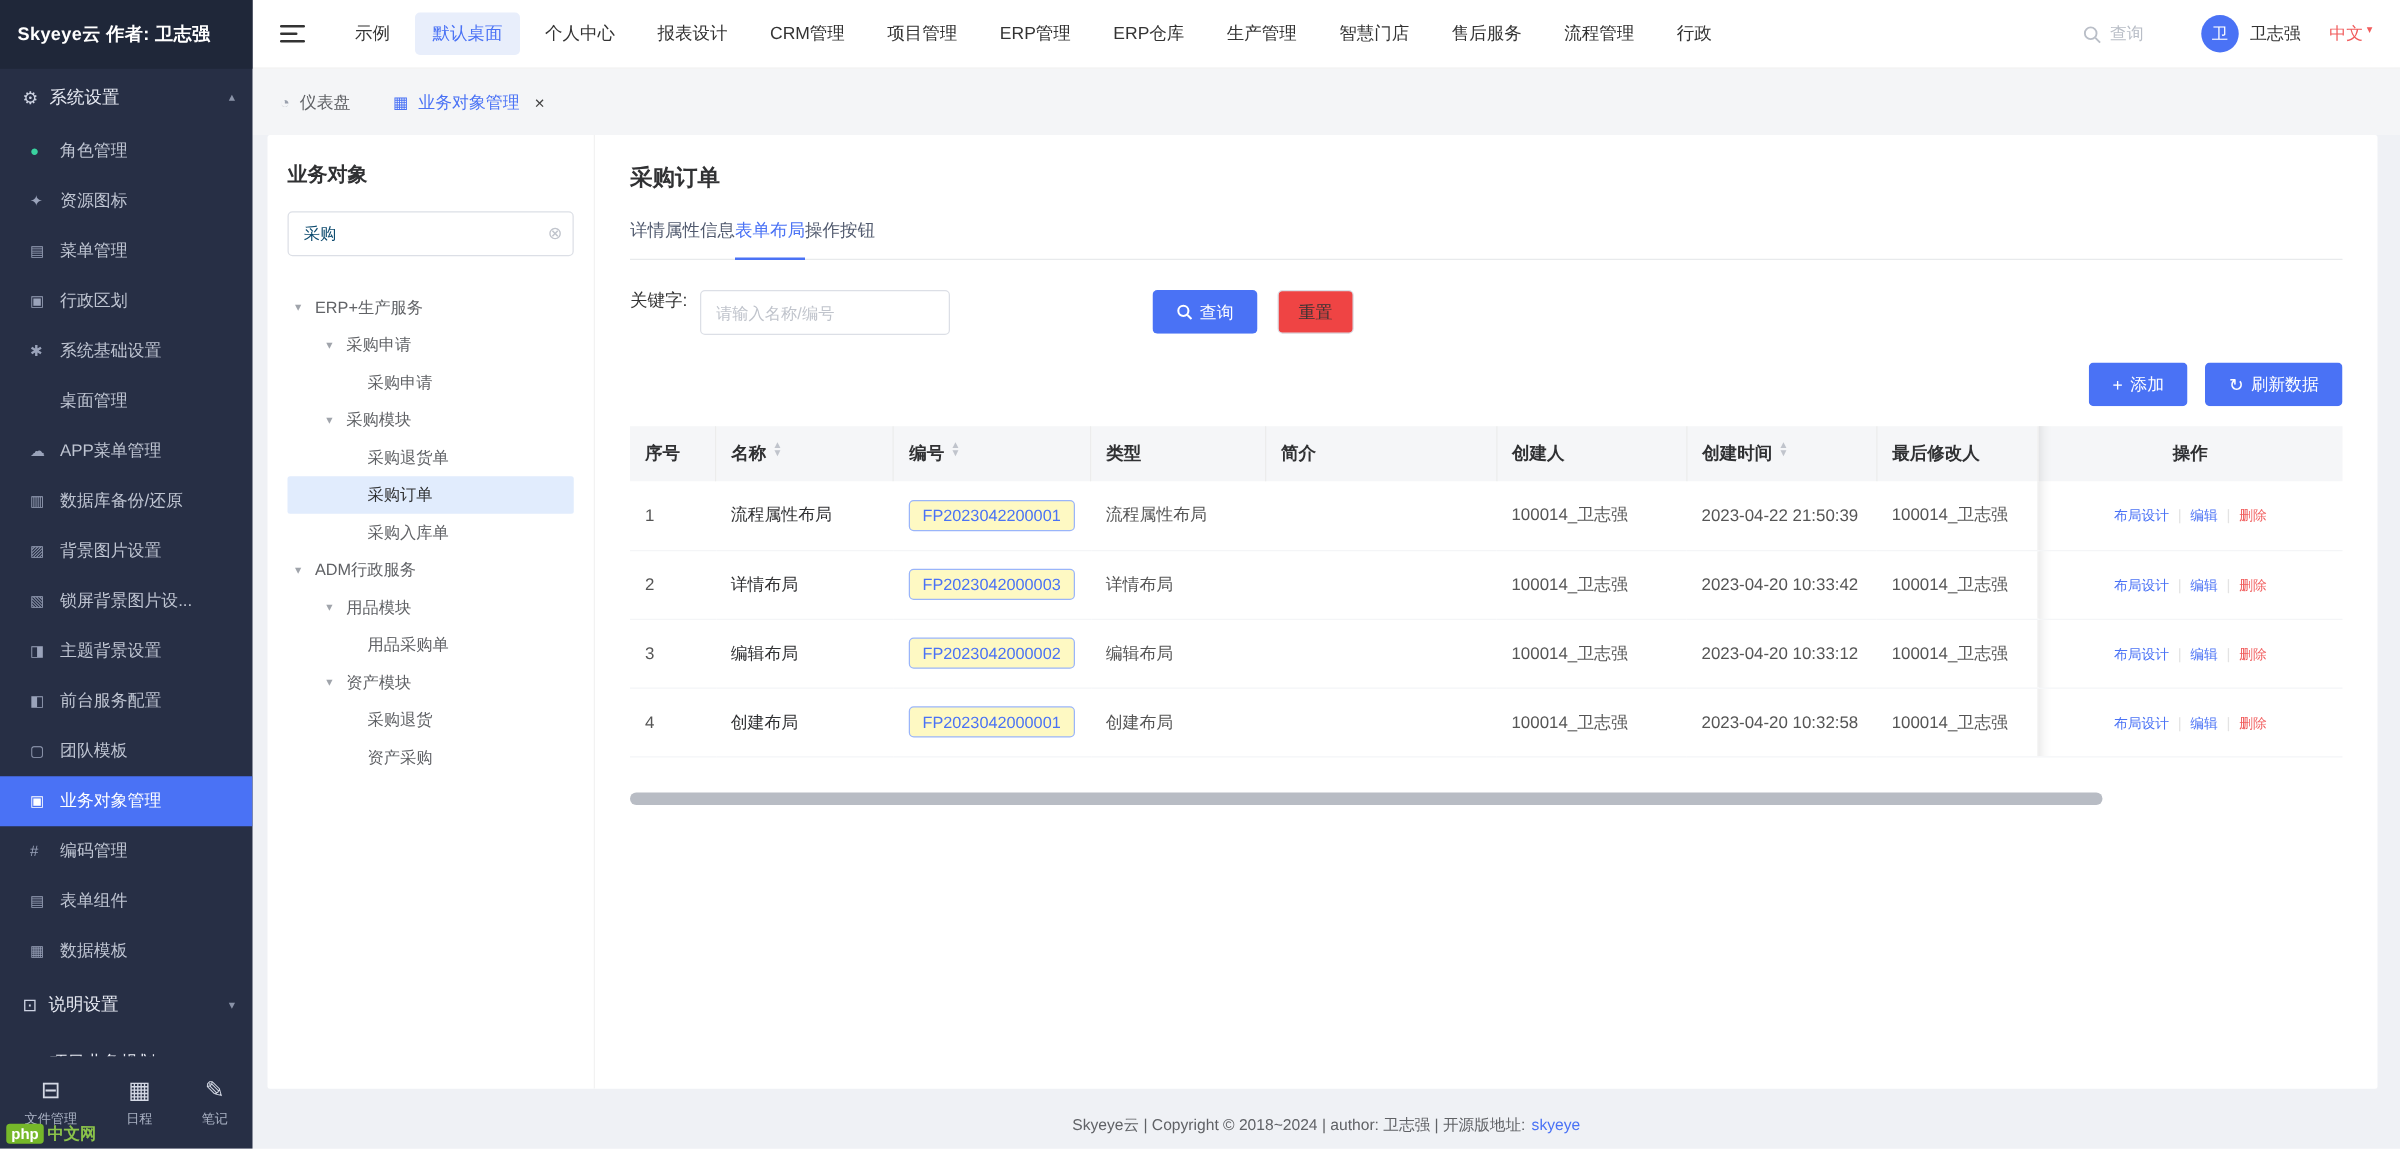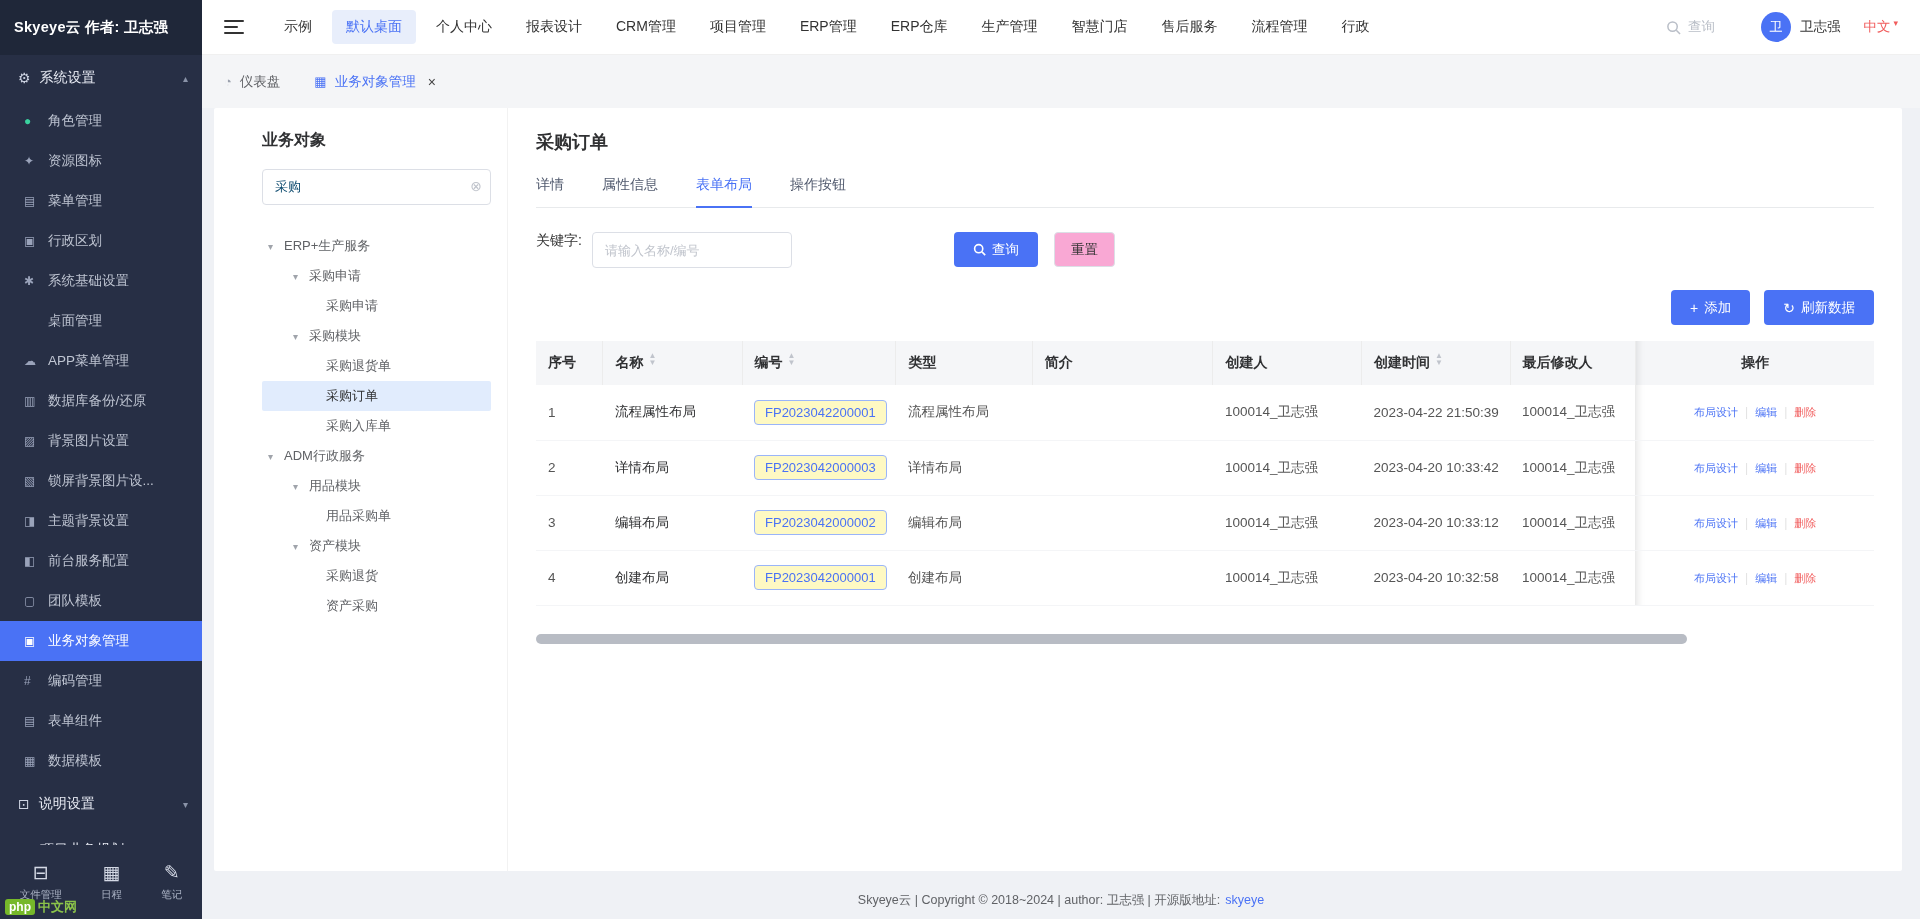--- a/index.html
+++ b/index.html
@@ -52,47 +52,47 @@
   .page-tab .t-icon{font-size:13px; color:#9aa0ad;}
   .page-tab.active{color:var(--primary);}
   .page-tab.active .t-icon{color:var(--primary);}
   .page-tab .close{font-size:14px; color:#444; margin-left:4px;}
 
   
   .content{position:absolute; left:202px; top:108px; right:0; bottom:38px; padding:0 18px 10px 12px;}
   .panel{background:#fff; width:100%; height:100%; display:flex; border-radius:2px; overflow:hidden;}
 
   
-  .tree-panel{width:262px; border-right:1px solid #f2f2f2; padding:22px 16px; flex-shrink:0;margin-left:32px;}
+  .tree-panel{width:262px; border-right:1px solid #f2f2f2; padding:22px 16px; flex-shrink:0;}
   .tree-title{font-size:16px; font-weight:bold; color:#303133;}
   .tree-search{position:relative; margin-top:18px;}
   .tree-search input{width:100%; height:36px; border:1px solid #dcdfe6; border-radius:4px; padding:0 28px 0 12px; font-size:13px; color:#0c4a6e; outline:none; font-family:inherit;}
   .tree-search .clear{position:absolute; right:9px; top:9px; color:#c0c4cc; font-size:14px; cursor:pointer;}
   .tree{margin-top:26px;}
   .tree-node{height:30px; display:flex; align-items:center; font-size:13px; color:#606266; cursor:pointer; border-radius:2px;}
   .tree-node .caret{font-size:10px; color:#a0a4ab; width:16px;}
   .tree-node.lvl0{padding-left:6px;}
   .tree-node.lvl1{padding-left:31px;}
   .tree-node.lvl2{padding-left:64px;}
   .tree-node.selected{background:#e1ecfd; color:#303133;}
 
   
   .main{flex:1; padding:22px 28px; position:relative; overflow:hidden;}
   .main-title{font-size:18px; font-weight:bold; color:#303133;}
-  .detail-tabs{display:flex; gap:38px; margin-top:22px; border-bottom:1px solid #e8eaec;}
+  .detail-tabs{display:flex; margin-top:22px; border-bottom:1px solid #e8eaec;}
   .detail-tab{padding-bottom:13px; font-size:14px; color:#515a6e; cursor:pointer; position:relative;}
   .detail-tab.active{color:var(--primary);}
   .detail-tab.active::after{content:""; position:absolute; left:0; right:0; bottom:-1px; height:2px; background:var(--primary);}
   .filter-row{display:flex; align-items:flex-start; margin-top:24px;}
   .filter-label{font-size:14px; color:#333; margin-right:10px;}
   .filter-row input{width:200px; height:36px; border:1px solid #dcdfe6; border-radius:4px; padding:0 12px; font-size:13px; outline:none; font-family:inherit;}
   .filter-row input::placeholder{color:#c0c4cc;}
   .btn{display:inline-flex; align-items:center; justify-content:center; gap:6px; height:35px; border-radius:4px; font-size:13.5px; cursor:pointer; border:1px solid transparent; padding:0 18px; font-family:inherit;}
   .btn-primary{background:var(--primary); color:#fff;}
-  .btn-plain{background:#f9a8d4; color:#333; border-color:#dcdfe6;}
+  .btn-plain{background:#ef4444; color:#333; border-color:#dcdfe6;}
   .btn-search{margin-left:162px;}
   .btn-reset{margin-left:16px; padding:0 16px;}
   .toolbar{display:flex; justify-content:flex-end; gap:14px; margin-top:22px;}
   .b-icon{font-size:14px; line-height:1;}
 
   
   table{width:100%; border-collapse:collapse; margin-top:16px; table-layout:fixed;}
   thead th{background:#f5f6f8; height:44px; font-size:14px; color:#303133; font-weight:bold; text-align:left; padding:0 12px; border-right:1px solid #ececec; white-space:nowrap;}
   thead th:last-child{border-right:none;}
   tbody td{height:55px; font-size:13.5px; color:#555; padding:0 12px; border-bottom:1px solid #f4f5f7; white-space:nowrap; overflow:hidden;}

